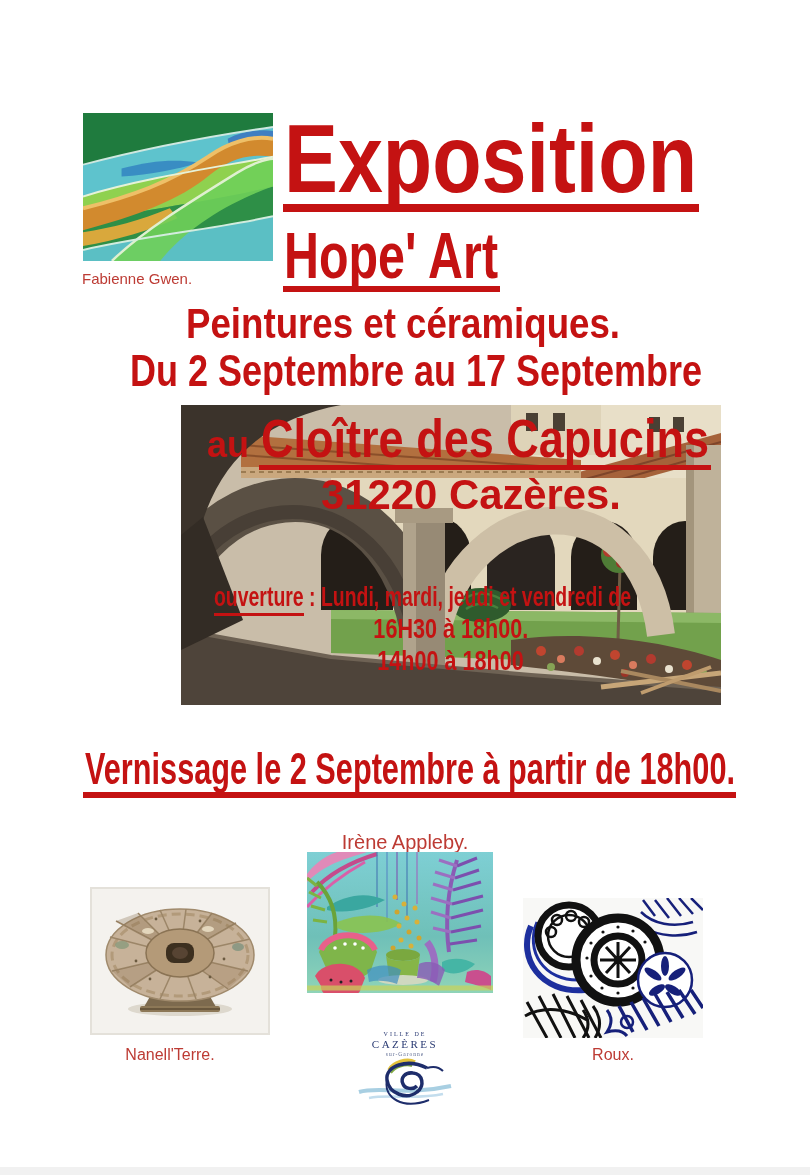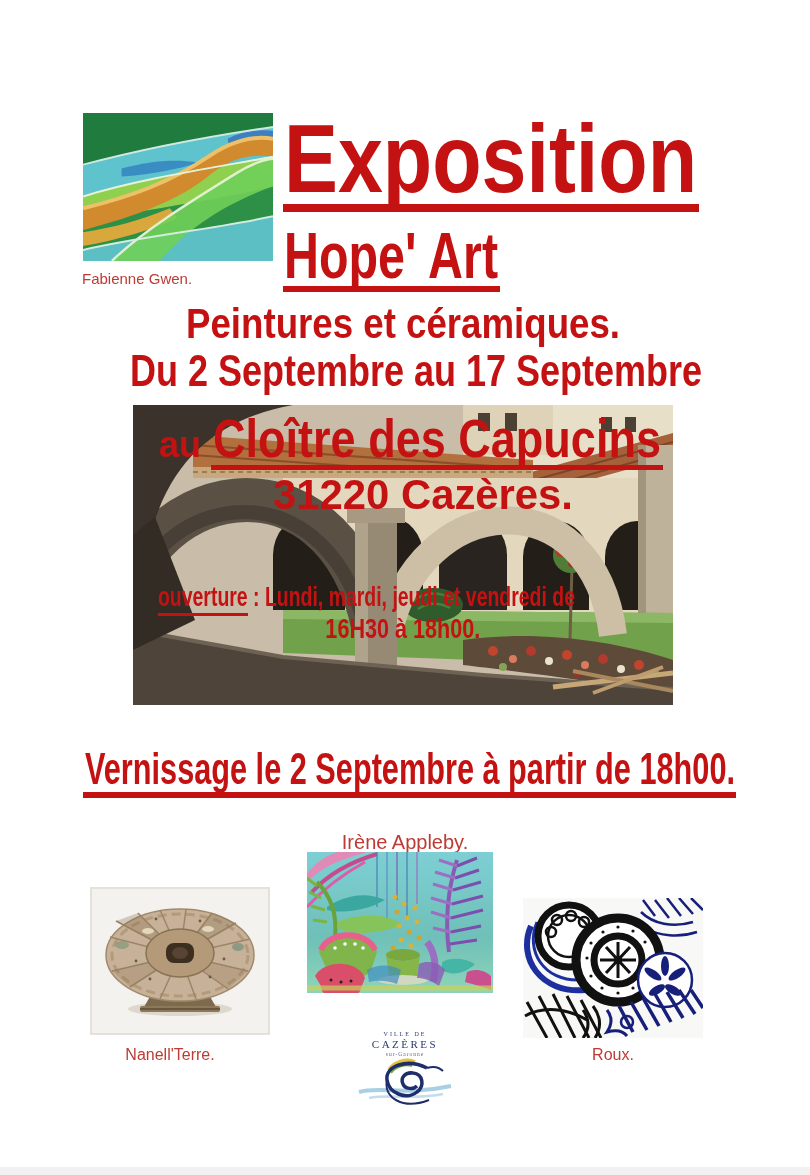--- a/index.html
+++ b/index.html
@@ -2,21 +2,21 @@
 <html><head>
 <meta charset="utf-8">
 <style>
   html,body{margin:0;padding:0;background:#ffffff;}
   #page{position:relative;width:810px;height:1175px;background:#ffffff;overflow:hidden;
         font-family:"Liberation Sans",sans-serif;}
   .abs{position:absolute;}
   svg text{font-family:"Liberation Sans","DejaVu Sans",sans-serif;font-weight:bold;}
   .headline{fill:#c41212;}
   .caption{color:#bd3b34;font-family:"Liberation Sans",sans-serif;}
-  .photo-wrap{overflow:hidden;}
+  .photo-wrap{overflow:hidden;margin-left:48px;}
   .hours{position:absolute;left:0;top:176px;width:540px;color:#c41212;font-weight:bold;
          font-size:27px;line-height:32px;}
   .hours .line{white-space:nowrap;}
   .hours .sq{display:inline-block;transform-origin:center;}
   .hours .sq-left{display:inline-block;transform-origin:left center;}
   .u3{border-bottom:3px solid #c41212;padding-bottom:1px;}
   .center{text-align:center;}
   .logo-text{color:#2a3a73;font-family:"Liberation Serif","DejaVu Serif",serif;line-height:1.15;}
   #bottom-strip{position:absolute;left:0;bottom:0;width:810px;height:8px;background:#f1f1f1;}
 </style>
@@ -132,22 +132,23 @@
     
     <svg class="abs" style="left:0;top:0;" width="540" height="115">
       <text x="26" y="52" font-size="36" class="headline">au</text>
       <text x="80" y="52" font-size="54" class="headline" textLength="448" lengthAdjust="spacingAndGlyphs">Cloître des Capucins</text>
       <rect x="78" y="60" width="452" height="5" fill="#c41212"></rect>
       <text x="140" y="104" font-size="42" class="headline" textLength="300" lengthAdjust="spacingAndGlyphs">31220 Cazères.</text>
     </svg>
 
     
     <div class="hours">
-      <div class="line" style="padding-left:25px;"><span class="sq-left" style="transform:scaleX(0.72);"><span class="u3">ouverture</span><span> : Lundi, mardi, jeudi et vendredi de</span></span></div>
+      <div class="line" style="padding-left:33px;"><span class="sq-left" style="transform:scaleX(0.72);"><span class="u3">ouverture</span><span> : Lundi, mardi, jeudi et vendredi de</span></span></div>
       <div class="line center"><span class="sq" style="transform:scaleX(0.8);">16H30 à 18h00.</span></div>
+      <div class="line center"><span class="sq" style="transform:scaleX(0.8);">14h00 à 18h00</span></div>
     </div>
   </div>
 
   <svg class="abs" style="left:83px;top:746px;" width="656" height="60">
     <text x="2" y="38" font-size="44" class="headline" textLength="650" lengthAdjust="spacingAndGlyphs">Vernissage le 2 Septembre à partir de 18h00.</text>
     <rect x="0" y="46" width="653" height="6" fill="#c41212"></rect>
   </svg>
 
   <div class="abs caption center" style="left:0;top:831px;width:810px;font-size:20px;">Irène Appleby.</div>
 

